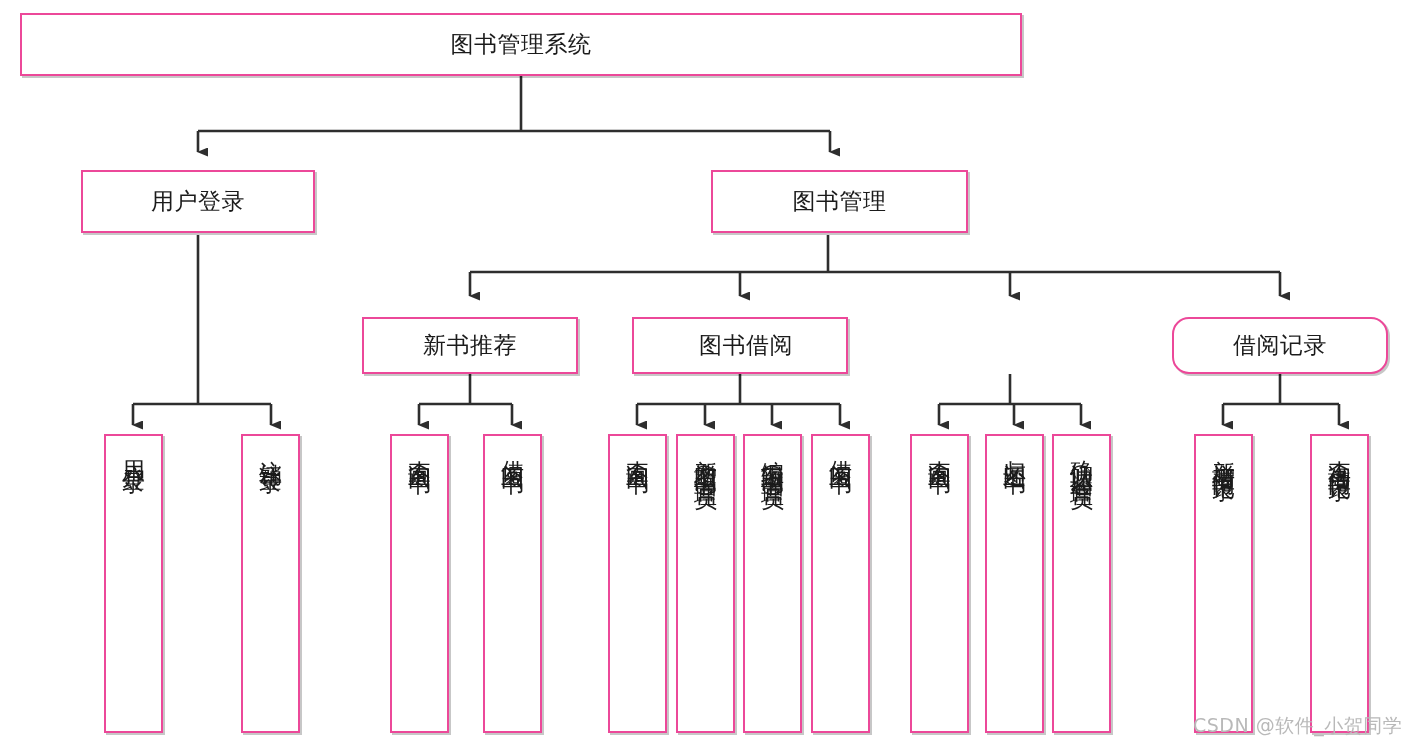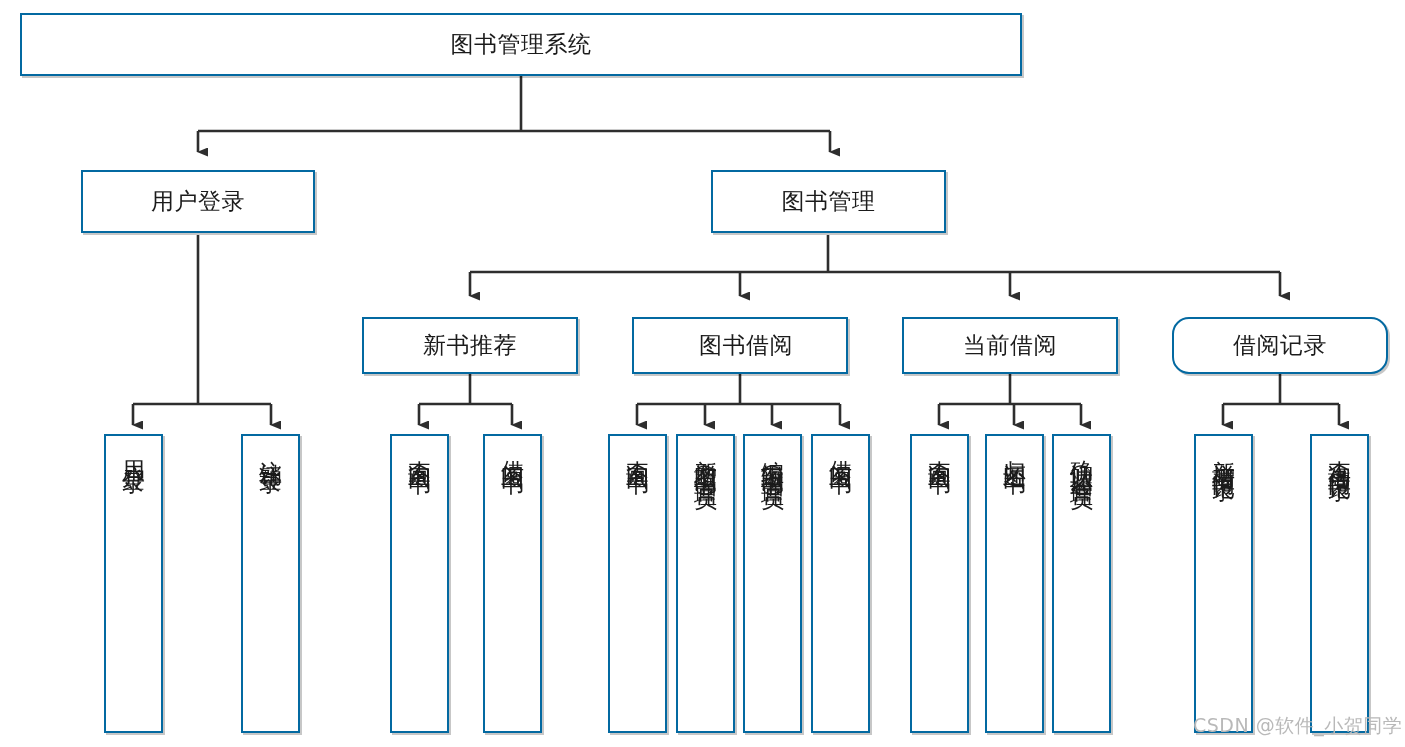--- a/index.html
+++ b/index.html
@@ -24,21 +24,21 @@
     left: 0;
     top: 0;
     width: 1405px;
     height: 747px;
     pointer-events: none;
   }
   .node {
     position: absolute;
     box-sizing: border-box;
     background: #ffffff;
-    border: 2px solid #0369a1;
+    border: 2px solid #ec4899;
     display: flex;
     align-items: center;
     justify-content: center;
     box-shadow: 2px 2px 0 rgba(0,0,0,0.22);
   }
   .node .label {
     color: #1b1b1b;
     line-height: 1.12;
     letter-spacing: 0.5px;
     text-align: center;
@@ -130,33 +130,30 @@
     </g>
   </svg>
 
   <div class="node root horizontal" style="left:20px; top:13px; width:1002px; height:63px;">
     <span class="label">图书管理系统</span>
   </div>
 
   <div class="node horizontal" style="left:81px; top:170px; width:234px; height:63px;">
     <span class="label">用户登录</span>
   </div>
-  <div class="node horizontal" style="left:711px; top:170px; width:235px; height:63px;">
+  <div class="node horizontal" style="left:711px; top:170px; width:257px; height:63px;">
     <span class="label">图书管理</span>
   </div>
 
   <div class="node horizontal" style="left:362px; top:317px; width:216px; height:57px;">
     <span class="label">新书推荐</span>
   </div>
   <div class="node horizontal" style="left:632px; top:317px; width:216px; height:57px;padding-left:12px;">
     <span class="label">图书借阅</span>
   </div>
-  <div class="node horizontal" style="left:902px; top:317px; width:216px; height:57px;">
-    <span class="label">当前借阅</span>
-  </div>
   <div class="node horizontal" style="left:1172px; top:317px; width:216px; height:57px;border-radius:17px;">
     <span class="label">借阅记录</span>
   </div>
 
   <div class="node vertical" style="left:104px; top:434px; width:59px; height:299px;">
     <span class="label">用户登录</span>
   </div>
   <div class="node vertical" style="left:241px; top:434px; width:59px; height:299px;">
     <span class="label">注销登录</span>
   </div>

